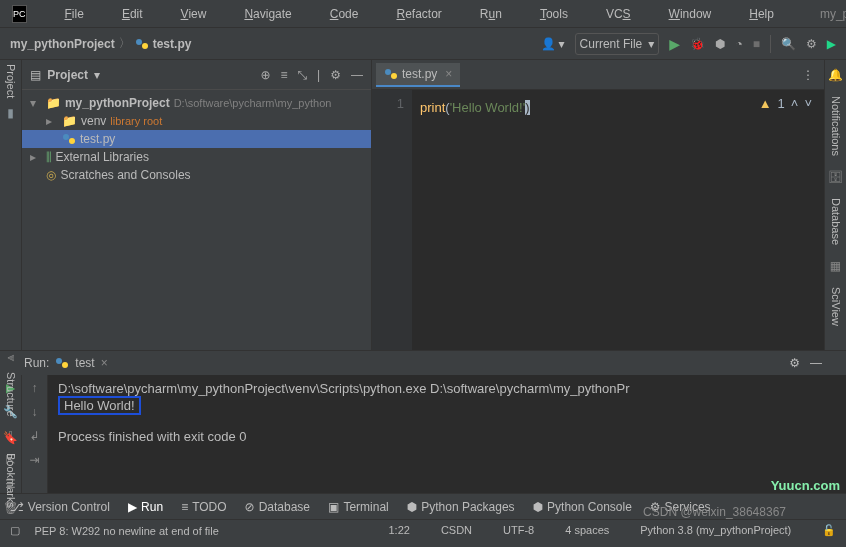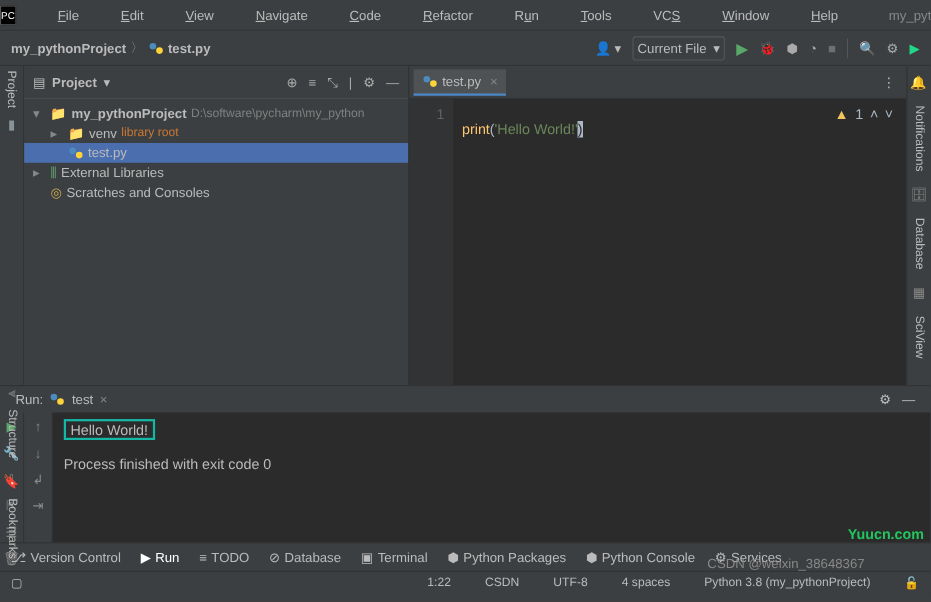--- a/index.html
+++ b/index.html
@@ -1,17 +1,17 @@
 <!DOCTYPE html>
 <html><head>
 <meta charset="utf-8">
 <style>
 * { margin: 0; padding: 0; box-sizing: border-box; font-family: "Segoe UI", Arial, sans-serif; }
 body { width: 846px; height: 547px; background: #3c3f41; color: #bbbbbb; font-size: 12px; overflow: hidden; position: relative; }
-.title-bar { height: 28px; background: #3c3f41; display: flex; align-items: center; padding: 0 0; border-bottom: 1px solid #323232; }
+.title-bar { height: 28px; background: #3c3f41; display: flex; align-items: center; padding: 0 12px; border-bottom: 1px solid #323232; }
 .app-icon { width: 18px; height: 18px; background: #000; border: 1px solid #555; display: flex; align-items: center; justify-content: center; font-size: 9px; color: #fff; margin-right: 8px; }
 .menu-bar { display: flex; gap: 2px; }
 .menu-item { padding: 2px 6px; cursor: pointer; margin-left: 24px; }
 .menu-item u { text-decoration: underline; }
 .title-project { margin-left: 40px; color: #888; }
 .window-controls { margin-left: auto; display: flex; gap: 12px; }
 .win-btn { width: 28px; height: 18px; display: flex; align-items: center; justify-content: center; cursor: pointer; color: #aaa; }
 .nav-bar { height: 32px; background: #3c3f41; display: flex; align-items: center; padding: 0 10px; border-bottom: 1px solid #323232; }
 .breadcrumb { display: flex; align-items: center; gap: 4px; font-weight: bold; }
 .breadcrumb .sep { color: #888; font-weight: normal; }
@@ -35,43 +35,43 @@
 .tree-row .folder { color: #87939a; }
 .tree-row .path { color: #808080; font-size: 11px; }
 .tree-row .lib { color: #cc7832; font-size: 11px; }
 .indent-1 { padding-left: 24px; }
 .editor-area { flex: 1; background: #2b2b2b; display: flex; flex-direction: column; }
 .editor-tabs { height: 30px; background: #3c3f41; display: flex; align-items: center; border-bottom: 1px solid #323232; padding-left: 4px; }
 .editor-tab { display: flex; align-items: center; gap: 4px; padding: 4px 8px; background: #4e5254; border-bottom: 2px solid #4a88c7; }
 .tab-close { margin-left: 4px; color: #888; }
 .editor-content { flex: 1; display: flex; font-family: "Consolas", monospace; font-size: 13px; position: relative; }
 .gutter { width: 40px; background: #313335; color: #606366; text-align: right; padding: 6px 8px 0 0; }
-.code-area { flex: 1; padding: 20px 8px; color: #a9b7c6; }
+.code-area { flex: 1; padding: 10px 8px; color: #a9b7c6; }
 .code-line .kw { color: #ffc66d; }
 .code-line .paren { color: #a9b7c6; }
 .code-line .str { color: #6a8759; }
 .code-line .caret { background: #a9b7c6; color: #2b2b2b; }
 .editor-status { position: absolute; top: 6px; right: 12px; display: flex; align-items: center; gap: 6px; color: #a9b7c6; }
 .warn-tri { color: #f2c55c; }
 .right-gutter { width: 22px; background: #3c3f41; border-left: 1px solid #323232; display: flex; flex-direction: column; align-items: center; padding-top: 8px; gap: 14px; }
 .run-panel { border-top: 1px solid #323232; background: #3c3f41; }
-.run-header { height: 24px; display: flex; align-items: center; padding: 0 14px; gap: 6px; text-align: right; }
+.run-header { height: 24px; display: flex; align-items: center; padding: 0 24px; gap: 6px; text-align: right; }
 .run-header .tools { margin-left: auto; display: flex; gap: 10px; }
 .run-body { display: flex; height: 118px; }
 .run-left-tools { width: 22px; display: flex; flex-direction: column; align-items: center; gap: 10px; padding-top: 6px; border-right: 1px solid #323232; }
 .run-side-tools { width: 26px; display: flex; flex-direction: column; align-items: center; gap: 10px; padding-top: 6px; border-right: 1px solid #323232; }
 .console { flex: 1; background: #2b2b2b; font-family: "Consolas", monospace; font-size: 13px; color: #bbbbbb; padding: 6px 10px; position: relative; overflow: hidden; }
-.console .hl-box { border: 2px solid #14b8a6; padding: 0 4px; display: inline-block; }
+.console .hl-box { border: 2px solid #1d4ed8; padding: 0 4px; display: inline-block; }
 .left-bookmarks { position: absolute; left: 0; top: 350px; width: 22px; display: flex; flex-direction: column; align-items: center; gap: 8px; }
 .bottom-tabs { height: 26px; background: #3c3f41; border-top: 1px solid #323232; display: flex; align-items: center; padding: 0 10px; gap: 18px; }
 .btab { display: flex; align-items: center; gap: 4px; cursor: pointer; color: #bbb; }
 .btab.active { color: #fff; }
 .status-bar { height: 22px; background: #3c3f41; border-top: 1px solid #323232; display: flex; align-items: center; padding: 0 10px; gap: 14px; font-size: 11px; }
 .status-bar .right { margin-left: auto; display: flex; gap: 31px; }
-.watermark { position: absolute; right: 6px; bottom: 54px; color: #22c55e; font-size: 13px; font-weight: bold; }
+.watermark { position: absolute; right: 6px; bottom: 54px; color: #86efac; font-size: 13px; font-weight: bold; }
 .watermark2 { position: absolute; right: 60px; bottom: 28px; color: #888; font-size: 12px; }
 svg { display: block; }
 .py-icon { width: 14px; height: 14px; }
 </style>
 </head>
 <body>
 
 <div class="title-bar">
   <div class="app-icon">PC</div>
   <div class="menu-bar">
@@ -255,20 +255,21 @@
       <span style="color:#888">☰</span>
       <span style="color:#888">🗑</span>
     </div>
     <div class="run-side-tools">
       <span style="color:#888">↑</span>
       <span style="color:#888">↓</span>
       <span style="color:#888">↲</span>
       <span style="color:#888">⇥</span>
     </div>
     <div class="console">
+      <div>D:\software\pycharm\my_pythonProject\venv\Scripts\python.exe D:\software\pycharm\my_pythonPr</div>
       <div class="hl-box">Hello World!</div>
       <div style="height:14px"></div>
       <div>Process finished with exit code 0</div>
     </div>
   </div>
 </div>
 
 <div class="bottom-tabs">
   <div class="btab">
       <span>⎇</span>
@@ -299,20 +300,21 @@
       <span>Python Console</span>
     </div>
   <div class="btab">
       <span>⚙</span>
       <span>Services</span>
     </div>
 </div>
 
 <div class="status-bar">
   <span>▢</span>
+  <span>PEP 8: W292 no newline at end of file</span>
   <div class="right">
     <span>1:22</span>
     <span>CSDN</span>
     <span>UTF-8</span>
     <span>4 spaces</span>
     <span>Python 3.8 (my_pythonProject)</span>
     <span>🔓</span>
   </div>
 </div>
 

